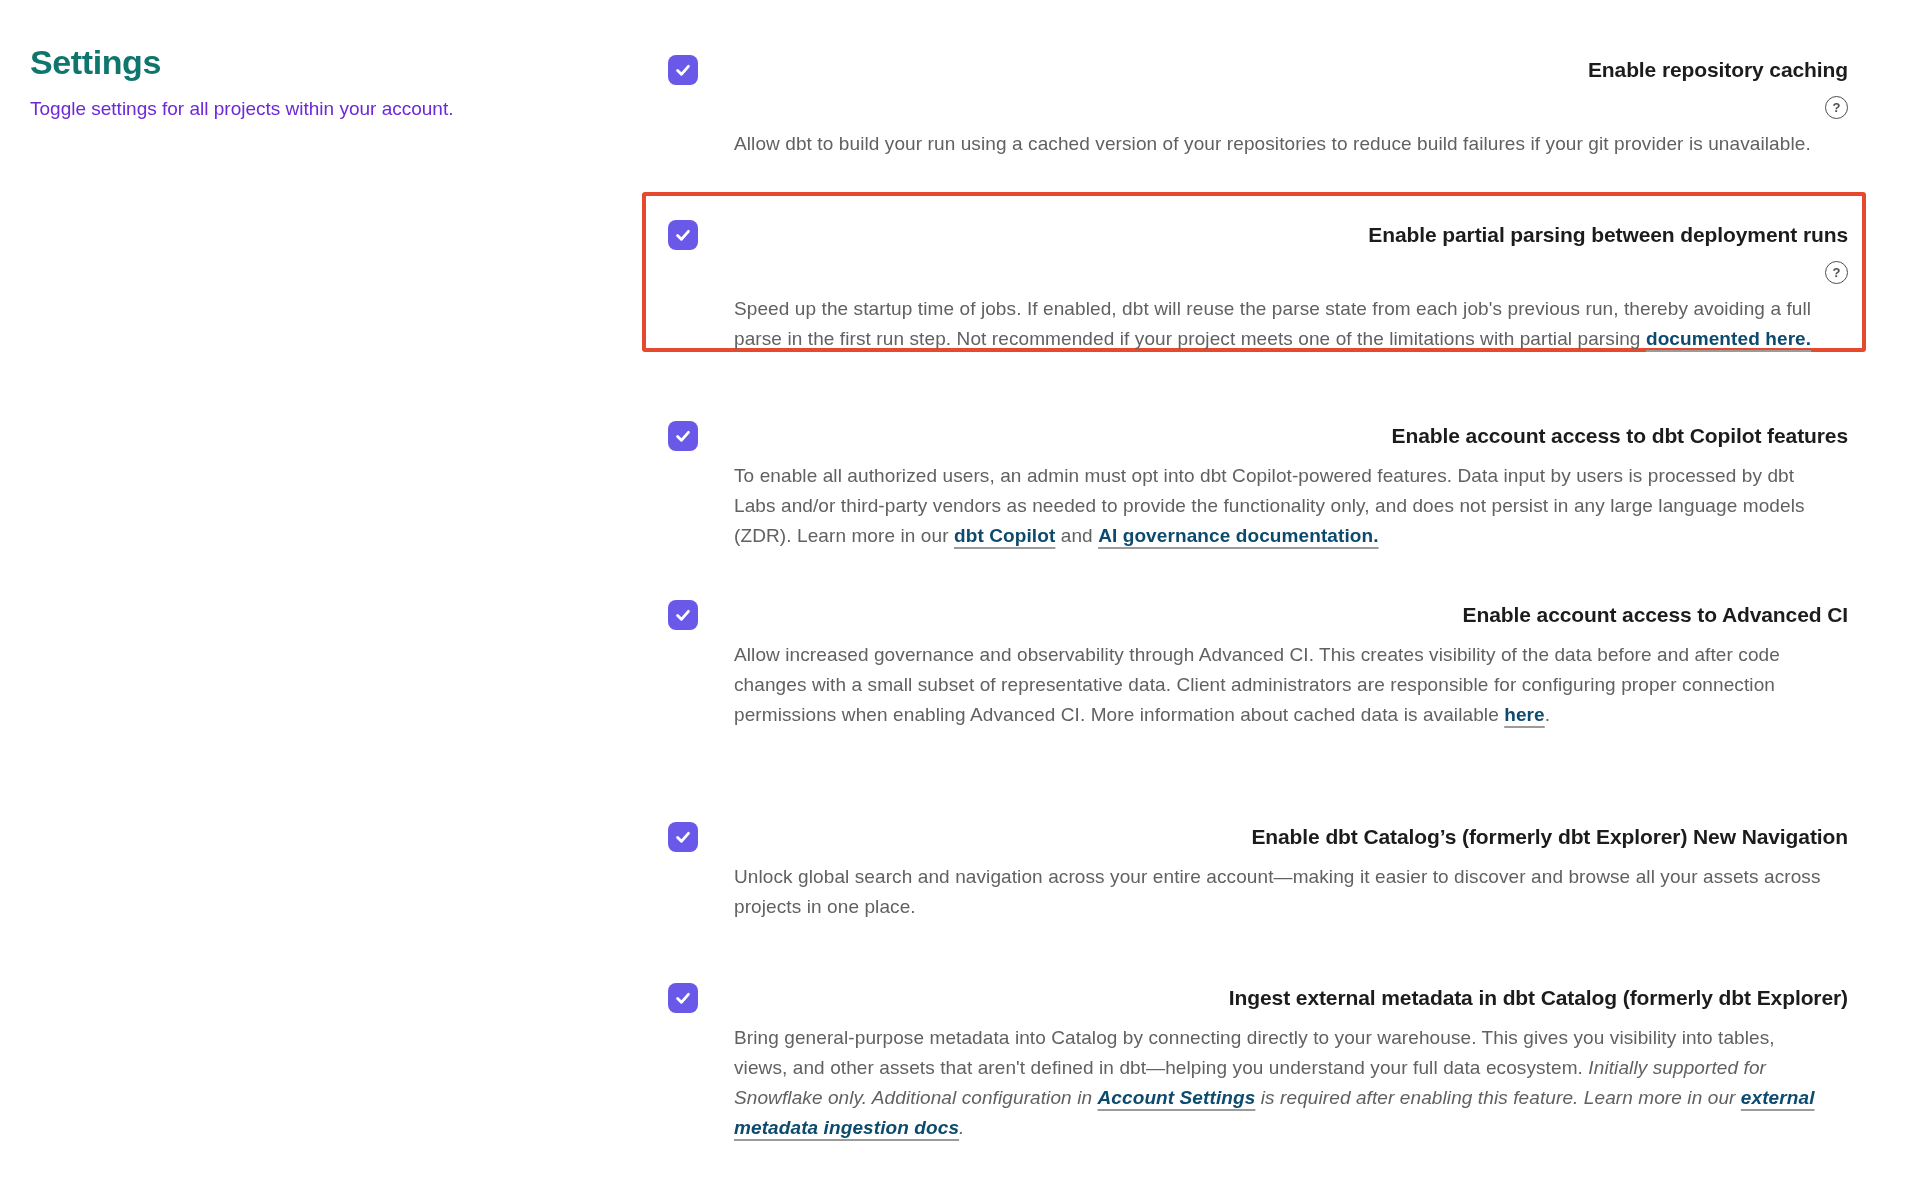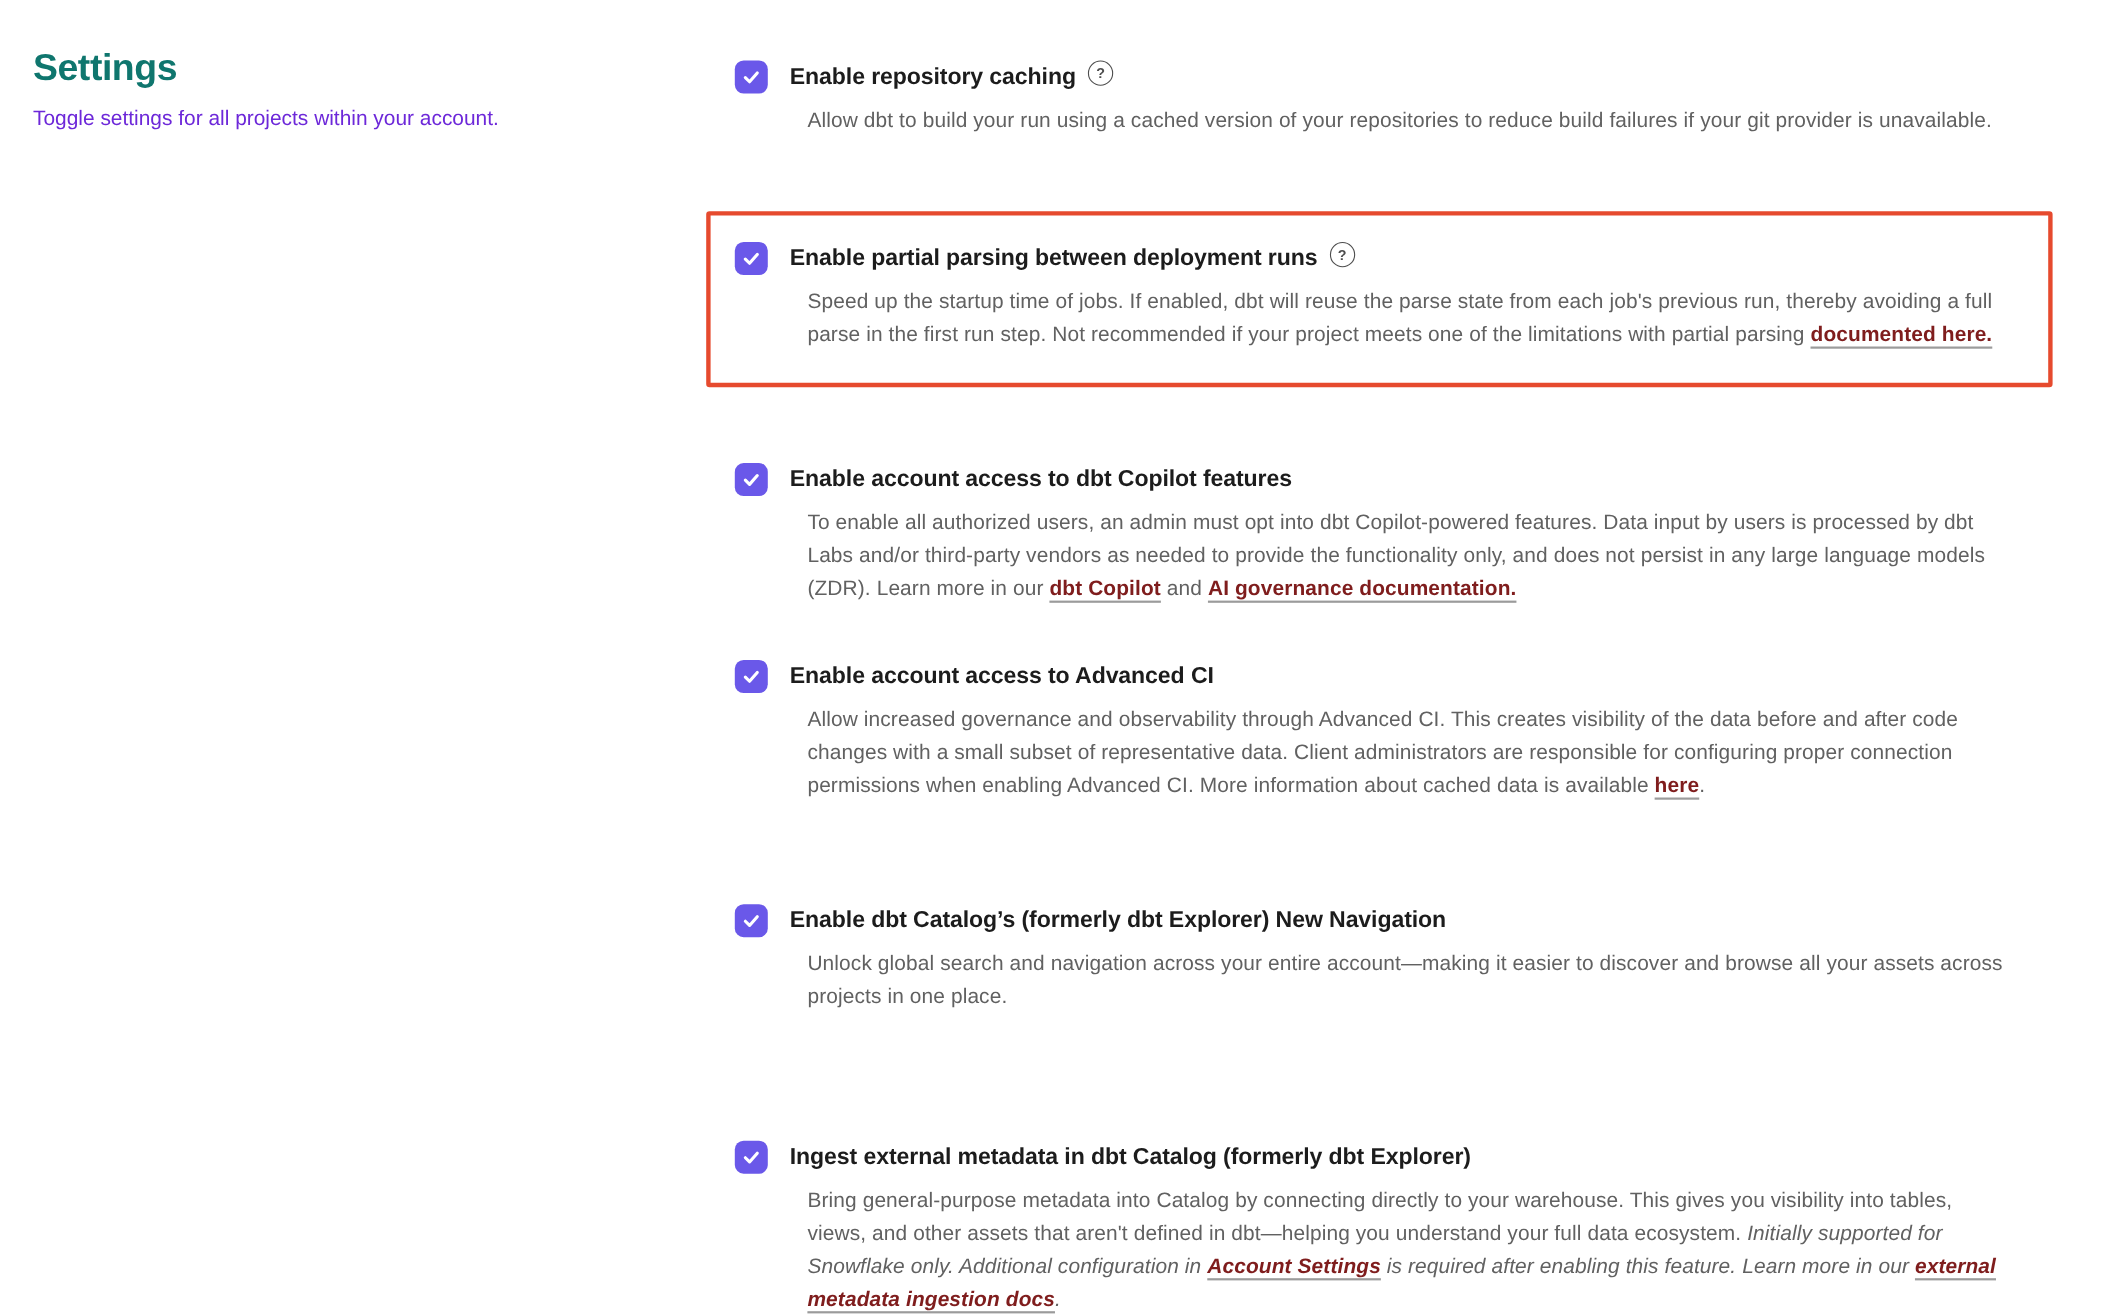--- a/index.html
+++ b/index.html
@@ -30,49 +30,49 @@
     pointer-events: none;
   }
 
   
   .item { position: absolute; left: 668px; display: flex; align-items: flex-start; }
   .item.i1 { top: 55px; }
   .item.i2 { top: 220px; }
   .item.i3 { top: 421px; }
   .item.i4 { top: 600px; }
   .item.i5 { top: 822px; }
-  .item.i6 { top: 1037px; }
+  .item.i6 { top: 983px; }
 
   .cb {
     width: 30px; height: 30px; flex: 0 0 30px;
     border-radius: 8px; background: #6A58E9;
     display: flex; align-items: center; justify-content: center;
     cursor: pointer;
   }
   .cb svg { width: 20px; height: 20px; display: block; }
 
   .body { margin-left: 20px; width: 1130px; }
-  .title-row { display: flex; align-items: flex-start; gap: 11px; min-height: 30px; }
+  .title-row { display: flex; align-items: flex-end; gap: 11px; min-height: 30px; flex-direction: column; }
   .title-row h3 {
     margin: 0; font-size: 21px; line-height: 30px; font-weight: 700;
     color: #1c1c1c; letter-spacing: -0.1px;
   }
   .help {
     width: 23px; height: 23px; flex: 0 0 23px;
     border: 1.7px solid #4d4d4d; border-radius: 50%;
     display: flex; align-items: center; justify-content: center;
     font-size: 13px; font-weight: 700; color: #4d4d4d;
     cursor: pointer; user-select: none;
   }
   .desc {
     margin: 10px 16px 0; font-size: 19px; line-height: 30px;
     color: #616161; letter-spacing: 0.1px;
   }
   .desc a {
-    color: #7f1d1d; font-weight: 700; cursor: pointer;
+    color: #0c4a6e; font-weight: 700; cursor: pointer;
     text-decoration: underline; text-decoration-color: #9b9b9b;
     text-decoration-thickness: 2px; text-underline-offset: 5px;
   }
   .it { font-style: italic; }
   .desc a.it { font-style: italic; }
 </style>
 </head>
 <body>
 
 <div class="page-header">

